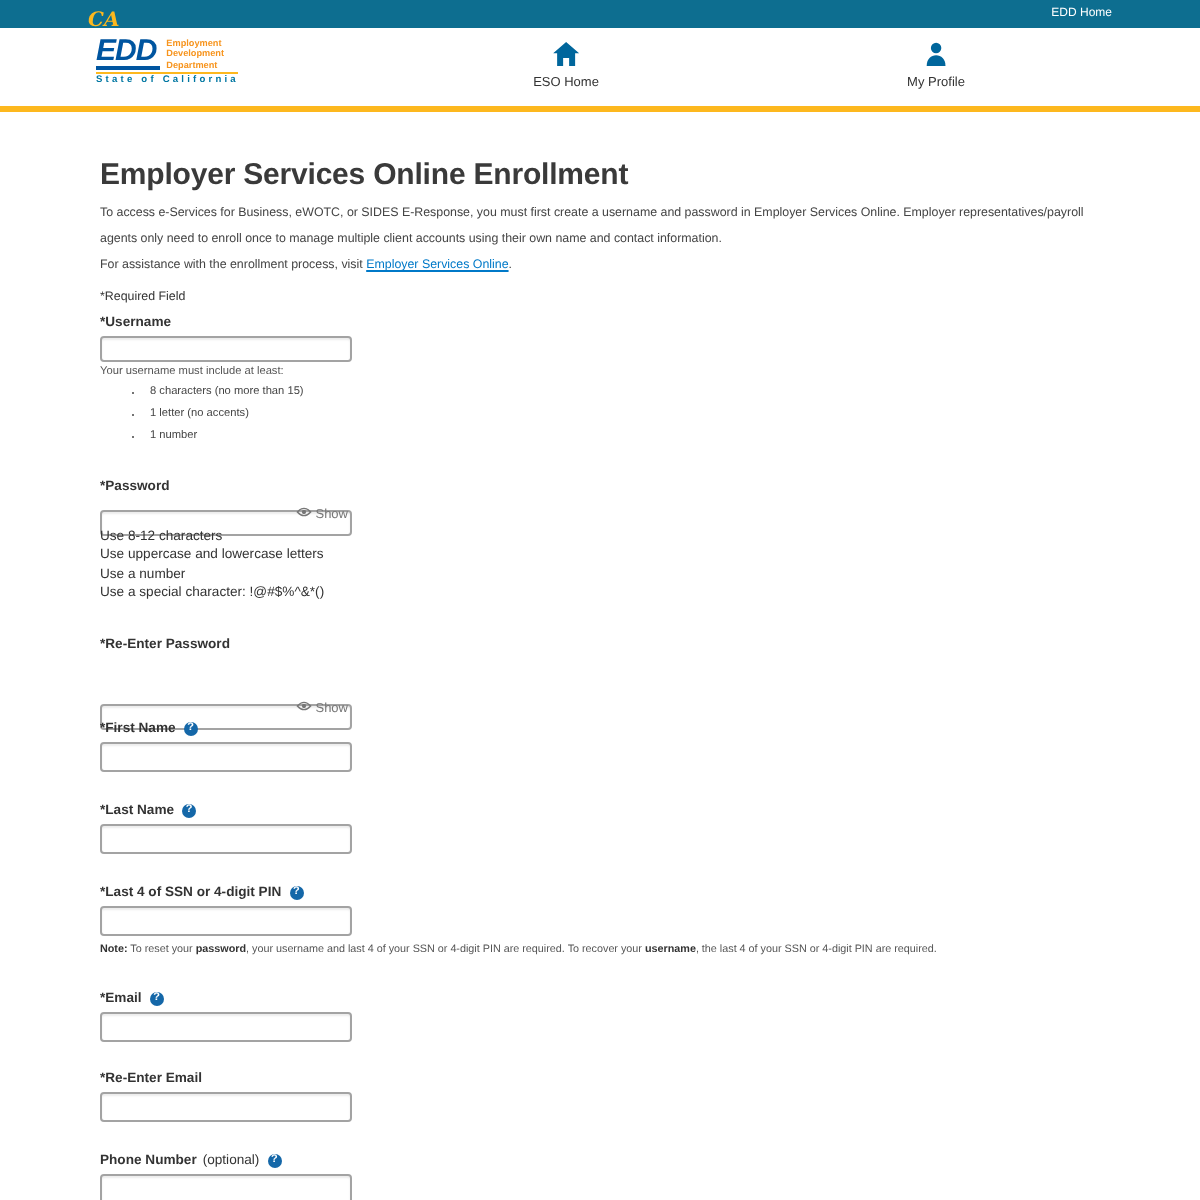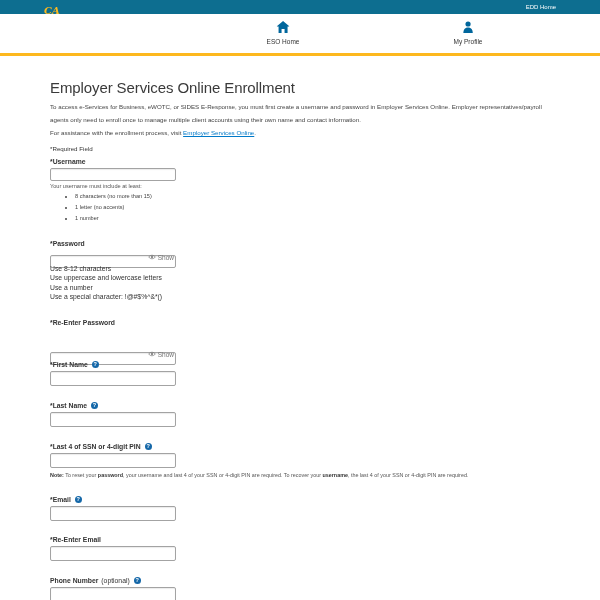--- a/index.html
+++ b/index.html
@@ -25,21 +25,21 @@
   .edd-state { margin-top:1px; border-top:1.5px solid #fdb81e; padding-top:1px; font-size:4.8px; letter-spacing:1.6px; color:#0077a2; font-weight:bold; }
 
   .nav-item { position:absolute; top:6px; transform:translateX(-50%); display:flex; flex-direction:column; align-items:center; cursor:pointer; }
   .nav-eso { left:283px; }
   .nav-profile { left:468px; }
   .nav-icon { height:13px; display:flex; align-items:center; }
   .nav-label { margin-top:5px; font-size:6.5px; color:#333; }
 
   
   .abs { position:absolute; left:50px; }
-  h1.title { font-size:15px; font-weight:400; color:#3a3a3a; letter-spacing:-0.1px; }
+  h1.title { font-size:15px; font-weight:700; color:#3a3a3a; letter-spacing:-0.1px; }
   .intro { width:512px; font-size:6.2px; line-height:13px; color:#444; }
   .assist { font-size:6.2px; color:#444; }
   .assist a { color:#0079c8; text-decoration:underline; cursor:pointer; }
   .required { font-size:6.2px; color:#333; }
 
   .label-row { display:flex; align-items:center; }
   .lbl { font-size:6.8px; font-weight:bold; color:#333; }
   .lbl-normal { font-size:6.8px; color:#333; margin-left:3px; }
   .help { width:7px; height:7px; margin-left:4px; border-radius:50%; background:#1467a8; color:#fff;
           font-size:5.5px; font-weight:bold; line-height:7px; text-align:center; cursor:pointer; }
@@ -68,20 +68,31 @@
 <div class="page">
 
   <div class="topbar">
     <div class="cagov">
       <span class="ca">CA</span><span class="gov">.gov</span>
     </div>
     <a class="edd-home-link">EDD Home</a>
   </div>
 
   <div class="header">
+    <div class="edd-logo">
+      <div class="edd-top">
+        <span class="edd-word">EDD</span>
+        <span class="edd-lines">
+          <span>Employment</span>
+          <span>Development</span>
+          <span>Department</span>
+        </span>
+      </div>
+      <div class="edd-state">State of California</div>
+    </div>
 
     <div class="nav-item nav-eso">
       <span class="nav-icon">
         <svg width="13" height="12" viewBox="0 0 13 12">
           <path d="M6.5 0 L13 5.6 L11 5.6 L11 12 L8 12 L8 8 L5 8 L5 12 L2 12 L2 5.6 L0 5.6 Z" fill="#00669c"></path>
         </svg>
       </span>
       <span class="nav-label">ESO Home</span>
     </div>
 

